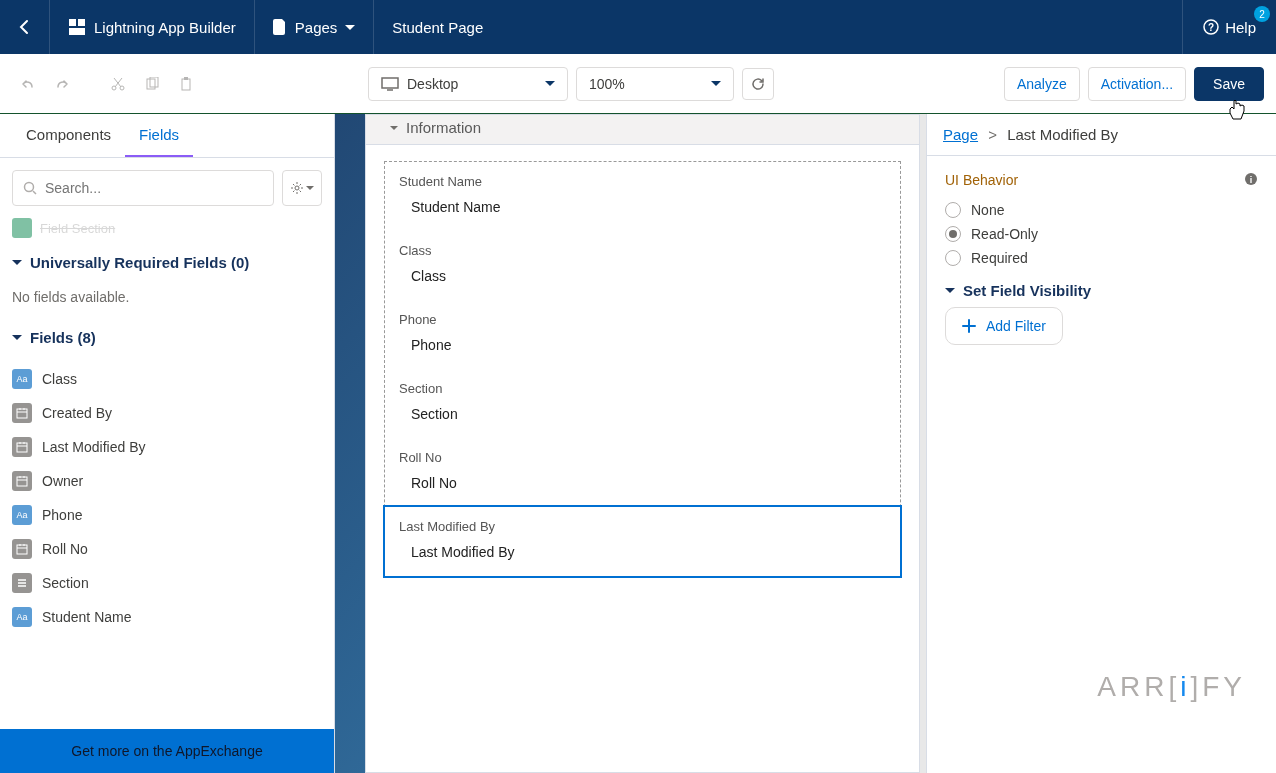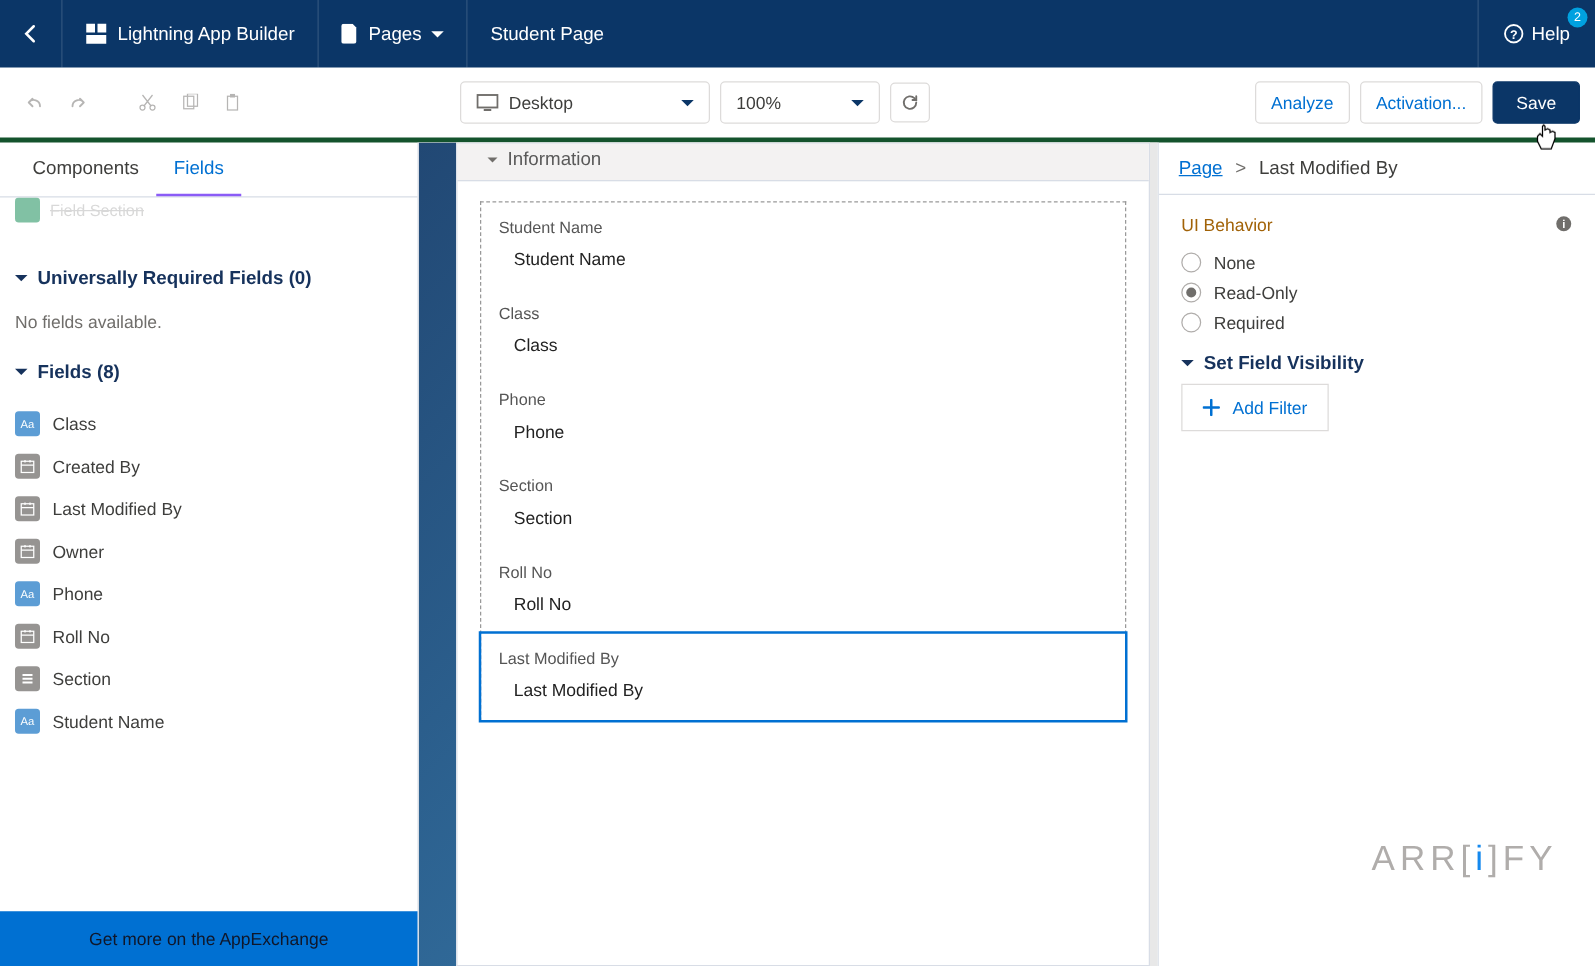--- a/index.html
+++ b/index.html
@@ -6,47 +6,47 @@
 body { font-family: -apple-system, BlinkMacSystemFont, 'Segoe UI', Arial, sans-serif; font-size: 13px; color: #3e3e3c; overflow: hidden; }
 
 .top-nav { background: #0b3667; height: 54px; display: flex; align-items: center; color: #fff; }
 .nav-back { width: 50px; height: 54px; display: flex; align-items: center; justify-content: center; border-right: 1px solid rgba(255,255,255,0.15); cursor: pointer; }
 .nav-item { height: 54px; display: flex; align-items: center; padding: 0 18px; border-right: 1px solid rgba(255,255,255,0.15); font-size: 15px; gap: 8px; }
 .nav-item.no-border { border-right: none; }
 .nav-spacer { flex: 1; }
 .nav-help { padding: 0 20px; display: flex; align-items: center; gap: 6px; font-size: 15px; position: relative; }
 .help-badge { position: absolute; top: 6px; right: 6px; background: #00a1e0; color: #fff; border-radius: 50%; width: 16px; height: 16px; font-size: 10px; display: flex; align-items: center; justify-content: center; }
 
-.toolbar { height: 60px; border-bottom: 4px solid #14532d; display: flex; align-items: center; padding: 0 12px; gap: 8px; }
+.toolbar { height: 60px; border-bottom: 1px solid #14532d; display: flex; align-items: center; padding: 0 12px; gap: 8px; }
 .tool-group { display: flex; align-items: center; gap: 2px; }
 .tool-btn { width: 32px; height: 32px; display: flex; align-items: center; justify-content: center; border-radius: 4px; cursor: pointer; color: #706e6b; }
 .tool-btn.disabled { opacity: 0.5; cursor: default; }
 .tool-sep { width: 8px; }
 .tool-spacer { flex: 1; }
 .device-select { border: 1px solid #dddbda; border-radius: 4px; height: 34px; width: 200px; display: flex; align-items: center; padding: 0 12px; gap: 8px; cursor: pointer; font-size: 14px; }
-.zoom-select { border: 1px solid #dddbda; border-radius: 4px; height: 34px; width: 128px; display: flex; align-items: center; padding: 0 12px; justify-content: space-between; cursor: pointer; font-size: 14px; }
+.zoom-select { border: 1px solid #dddbda; border-radius: 4px; height: 34px; width: 158px; display: flex; align-items: center; padding: 0 12px; justify-content: space-between; cursor: pointer; font-size: 14px; }
 .link-btn { color: #0070d2; font-size: 14px; padding: 0 12px; cursor: pointer; height: 34px; display: flex; align-items: center; border: 1px solid transparent; border-radius: 4px; }
 .link-btn.bordered { border-color: #dddbda; }
 .save-btn { background: #0b3667; color: #fff; border-radius: 4px; height: 34px; padding: 0 18px; display: flex; align-items: center; cursor: pointer; font-size: 14px; border: 1px solid #0b3667; }
 
 .main { display: flex; height: calc(773px - 54px - 60px); }
 
 .left-panel { width: 335px; border-right: 1px solid #d8dde6; display: flex; flex-direction: column; position: relative; }
 .tabs { display: flex; border-bottom: 1px solid #d8dde6; padding: 0 12px; }
 .tab { padding: 12px 14px; font-size: 15px; cursor: pointer; color: #3e3e3c; }
 .tab.active { color: #0070d2; border-bottom: 2px solid #8b5cf6; }
 .search-row { padding: 12px; display: flex; gap: 8px; }
 .search-box { flex: 1; border: 1px solid #dddbda; border-radius: 4px; height: 36px; display: flex; align-items: center; padding: 0 10px; gap: 8px; }
 .search-box input { border: none; outline: none; flex: 1; font-size: 14px; }
 .gear-btn { width: 40px; height: 36px; border: 1px solid #dddbda; border-radius: 4px; display: flex; align-items: center; justify-content: center; cursor: pointer; gap: 2px; }
 .panel-scroll { flex: 1; overflow-y: auto; padding: 0 12px; position: relative; }
 .panel-scroll::-webkit-scrollbar { width: 14px; }
 .panel-scroll::-webkit-scrollbar-track { background: #f3f2f2; }
 .panel-scroll::-webkit-scrollbar-thumb { background: #c9c7c5; }
-.fs-remnant { display: flex; align-items: center; gap: 8px; margin-bottom: 20px; opacity: 0.5; }
+.fs-remnant { display: flex; align-items: center; gap: 8px; opacity: 0.5; }
 .fs-icon { width: 20px; height: 20px; background: #04844b; border-radius: 3px; }
 .section-hdr { display: flex; align-items: center; gap: 8px; font-weight: bold; font-size: 15px; color: #16325c; padding: 16px 0; cursor: pointer; }
 .no-fields { color: #706e6b; font-size: 14px; padding: 2px 0 8px; }
 .field-item { display: flex; align-items: center; gap: 10px; padding: 7px 0; font-size: 14px; cursor: grab; color: #3e3e3c; }
 .field-icon { width: 20px; height: 20px; border-radius: 3px; display: flex; align-items: center; justify-content: center; font-size: 9px; color: #fff; }
 .field-icon.text { background: #5c9dd5; text-align: right; }
 .field-icon.date { background: #969492; }
 .field-icon.pick { background: #969492; }
 .appex { background: #0070d2; color: #0f172a; text-align: center; padding: 14px; font-size: 14px; cursor: pointer; }
 
@@ -64,21 +64,21 @@
 .breadcrumb { padding: 12px 16px; font-size: 15px; border-bottom: 1px solid #d8dde6; }
 .breadcrumb a { color: #0070d2; }
 .breadcrumb .sep { color: #706e6b; margin: 0 6px; }
 .prop-section { padding: 16px 18px; }
 .prop-label { font-size: 14px; color: #a16207; margin-bottom: 10px; display: flex; justify-content: space-between; }
 .radio-row { display: flex; align-items: center; gap: 10px; padding: 4px 0; font-size: 14px; color: #3e3e3c; }
 .radio { width: 16px; height: 16px; border: 1px solid #b0adab; border-radius: 50%; display: flex; align-items: center; justify-content: center; }
 .radio.checked::after { content: ''; width: 8px; height: 8px; background: #706e6b; border-radius: 50%; }
 .vis-hdr { display: flex; align-items: center; gap: 8px; font-weight: bold; color: #16325c; font-size: 15px; padding: 12px 0 8px; cursor: pointer; }
 .filters-label { font-size: 14px; color: #706e6b; margin: 12px 0 10px; }
-.add-filter { border: 1px solid #dddbda; border-radius: 0; padding: 10px 16px; display: inline-flex; align-items: center; gap: 10px; color: #0070d2; font-size: 14px; cursor: pointer; }
+.add-filter { border: 1px solid #dddbda; border-radius: 10px; padding: 10px 16px; display: inline-flex; align-items: center; gap: 10px; color: #0070d2; font-size: 14px; cursor: pointer; }
 
 .watermark { position: fixed; bottom: 70px; right: 30px; font-size: 28px; color: #b0adab; letter-spacing: 4px; font-family: Arial, sans-serif; pointer-events: none; margin-top: 40px; }
 .watermark .i { color: #1589ee; }
 
 .cursor-hand { position: fixed; top: 99px; left: 1228px; pointer-events: none; font-size: 18px; }
 
 svg { display: block; }
 .chevron-down { width: 0; height: 0; border-left: 5px solid transparent; border-right: 5px solid transparent; border-top: 5px solid currentColor; }
 .chevron-down.small { border-left-width: 4px; border-right-width: 4px; border-top-width: 4px; }
 </style>
@@ -185,20 +185,36 @@
     </div>
 </div>
 
 <div class="main">
 
   <div class="left-panel">
     <div class="tabs">
       <div class="tab">Components</div>
       <div class="tab active">Fields</div>
     </div>
+    <div class="search-row">
+      <div class="search-box">
+        <svg width="14" height="14" viewBox="0 0 14 14">
+            <circle cx="6" cy="6" r="4.5" stroke="#b0adab" fill="none" stroke-width="1.5"></circle>
+            <path d="M10 10l3 3" stroke="#b0adab" stroke-width="1.5"></path>
+          </svg>
+        <input type="text" placeholder="Search..." style="">
+      </div>
+      <div class="gear-btn">
+        <svg width="14" height="14" viewBox="0 0 14 14">
+            <circle cx="7" cy="7" r="2" stroke="#706e6b" fill="none"></circle>
+            <path d="M7 1v2M7 11v2M1 7h2M11 7h2M3 3l1.4 1.4M9.6 9.6L11 11M11 3L9.6 4.4M4.4 9.6L3 11" stroke="#706e6b"></path>
+          </svg>
+        <span class="chevron-down small" style="color:#706e6b"></span>
+      </div>
+    </div>
     <div class="panel-scroll">
       <div class="fs-remnant">
         <div class="fs-icon"></div>
         <span style="text-decoration:line-through;opacity:0.4">Field Section</span>
       </div>
       <div class="section-hdr">
         <span class="chevron-down"></span>
         <span>Universally Required Fields (0)</span>
       </div>
       <div class="no-fields">No fields available.</div>

